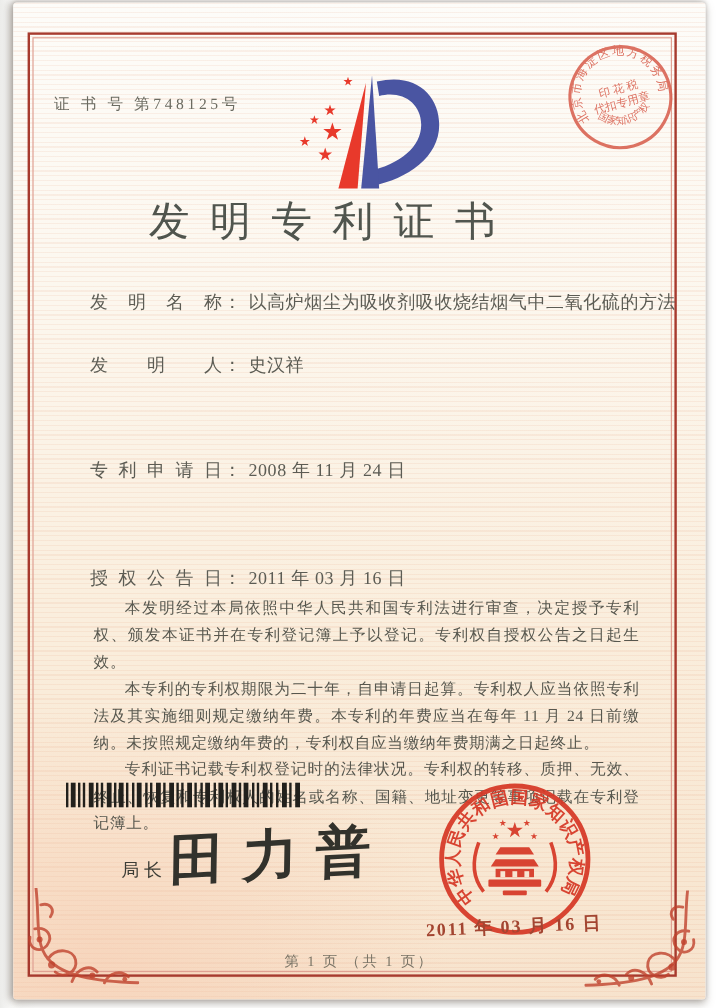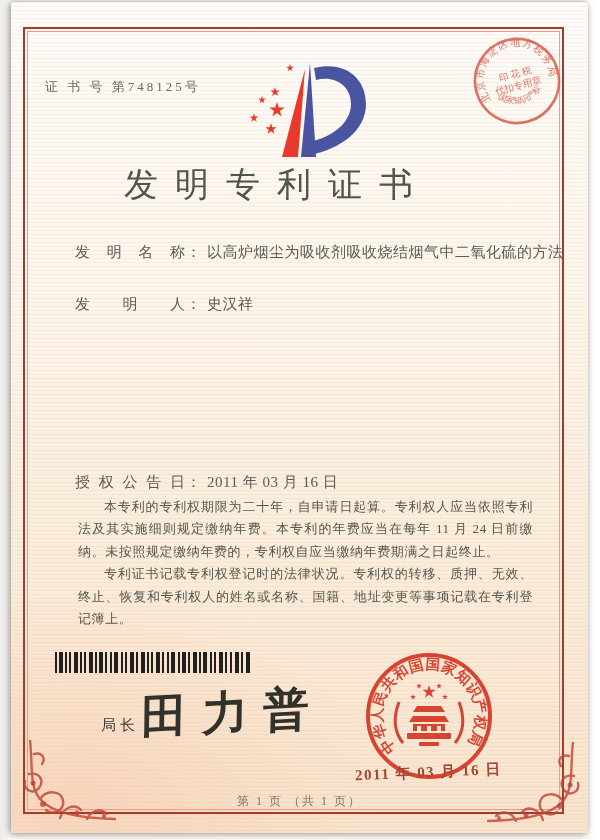--- a/index.html
+++ b/index.html
@@ -119,25 +119,29 @@
     </svg>
 
     <div class="title">发明专利证书</div>
 
     <div class="row" style="top:241px">
       <span class="lab">发明名称</span><span class="colon">：</span><span class="val">以高炉烟尘为吸收剂吸收烧结烟气中二氧化硫的方法</span>
     </div>
     <div class="row" style="top:293px">
       <span class="lab">发明人</span><span class="colon">：</span><span class="val">史汉祥</span>
     </div>
+    <div class="row" style="top:381px">
+      <span class="lab">专利申请日</span><span class="colon">：</span><span class="val">2008 年 11 月 24 日</span>
+    </div>
     <div class="row" style="top:471px">
       <span class="lab">授权公告日</span><span class="colon">：</span><span class="val">2011 年 03 月 16 日</span>
     </div>
 
     <div class="paras">
+      <p>本发明经过本局依照中华人民共和国专利法进行审查，决定授予专利权、颁发本证书并在专利登记簿上予以登记。专利权自授权公告之日起生效。</p>
       <p>本专利的专利权期限为二十年，自申请日起算。专利权人应当依照专利法及其实施细则规定缴纳年费。本专利的年费应当在每年 11 月 24 日前缴纳。未按照规定缴纳年费的，专利权自应当缴纳年费期满之日起终止。</p>
       <p>专利证书记载专利权登记时的法律状况。专利权的转移、质押、无效、终止、恢复和专利权人的姓名或名称、国籍、地址变更等事项记载在专利登记簿上。</p>
     </div>
 
     <svg class="barcode" viewBox="0 0 198 21" preserveAspectRatio="none">
       <g fill="#22201c">
         <rect x="0" y="0" width="2" height="21"></rect>
           <rect x="4" y="0" width="4" height="21"></rect>
           <rect x="10" y="0" width="2" height="21"></rect>
           <rect x="14" y="0" width="2" height="21"></rect>

